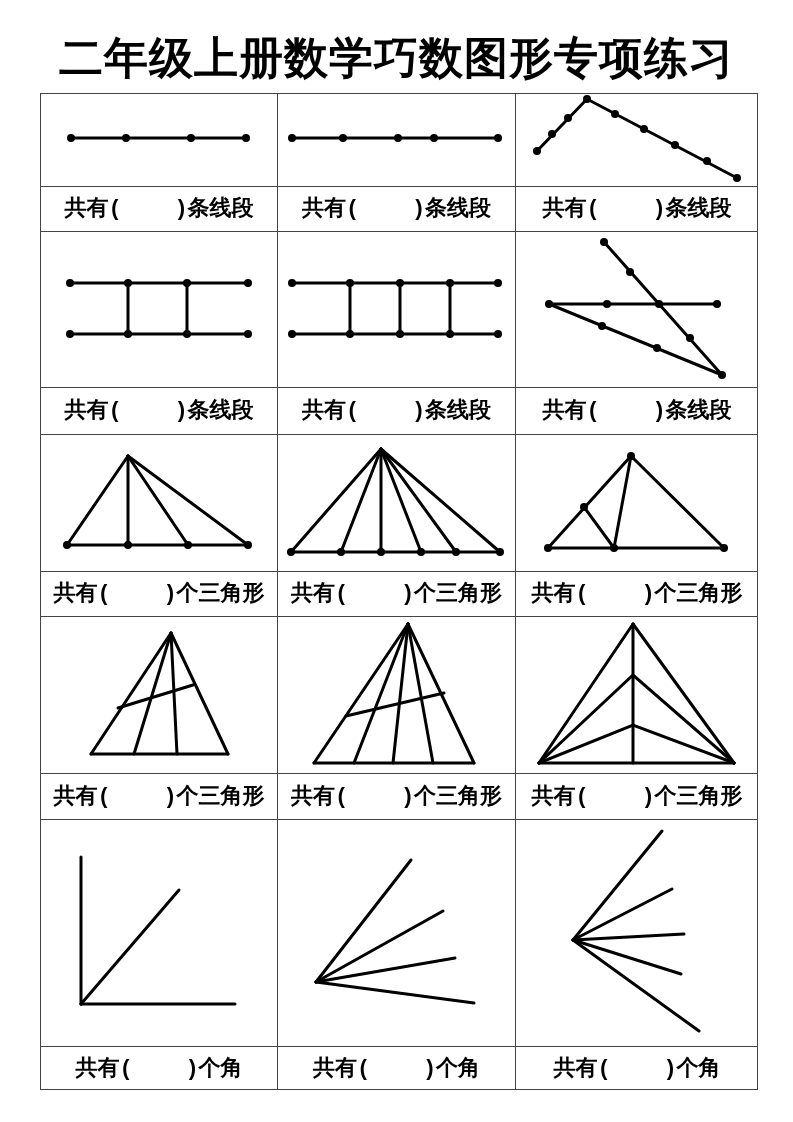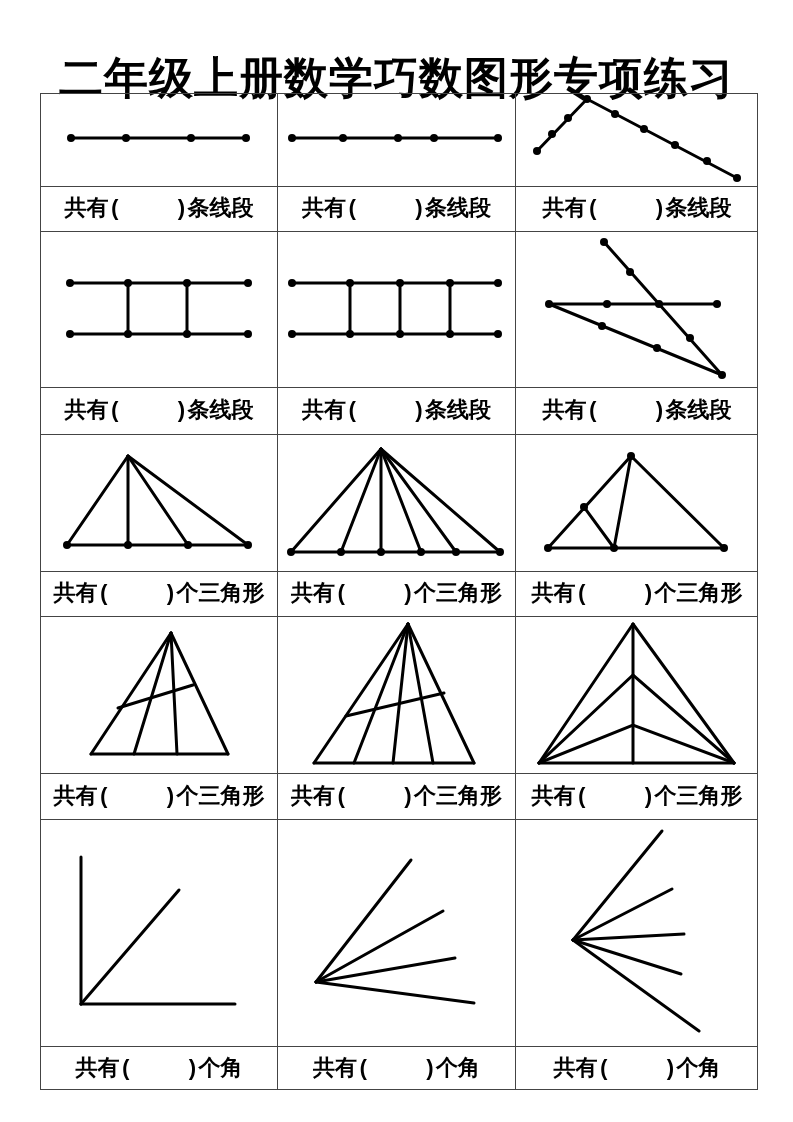--- a/index.html
+++ b/index.html
@@ -1,19 +1,19 @@
 <!DOCTYPE html>
 <html><head>
 <meta charset="utf-8">
 <style>
   html, body { margin:0; padding:0; background:#ffffff; }
   body { width:793px; height:1122px; position:relative; overflow:hidden;
          font-family:"DejaVu Sans", sans-serif; color:#000; }
   .title { position:absolute; left:0; top:28px; width:793px; text-align:center;
-           font-size:44px; font-weight:bold; letter-spacing:1px; line-height:60px;margin-top:20px; }
+           font-size:44px; font-weight:bold; letter-spacing:1px; line-height:60px; }
   .grid { position:absolute; left:40px; top:93px; width:718px; height:997px;
           border:1.5px solid #444; box-sizing:border-box; }
   .hline { position:absolute; left:0; width:100%; height:0; border-top:1.5px solid #444; }
   .vline { position:absolute; top:0; height:100%; width:0; border-left:1.5px solid #444; }
   .caption { position:absolute; display:flex; align-items:center; justify-content:center;
              font-size:22px; font-weight:bold; font-family:Liberation Mono, monospace; white-space:pre; }
   .watermark { position:absolute; left:255px; top:1126px; font-size:14px; color:#555;
                font-family:"DejaVu Sans", sans-serif; white-space:nowrap; }
 </style>
 </head>

